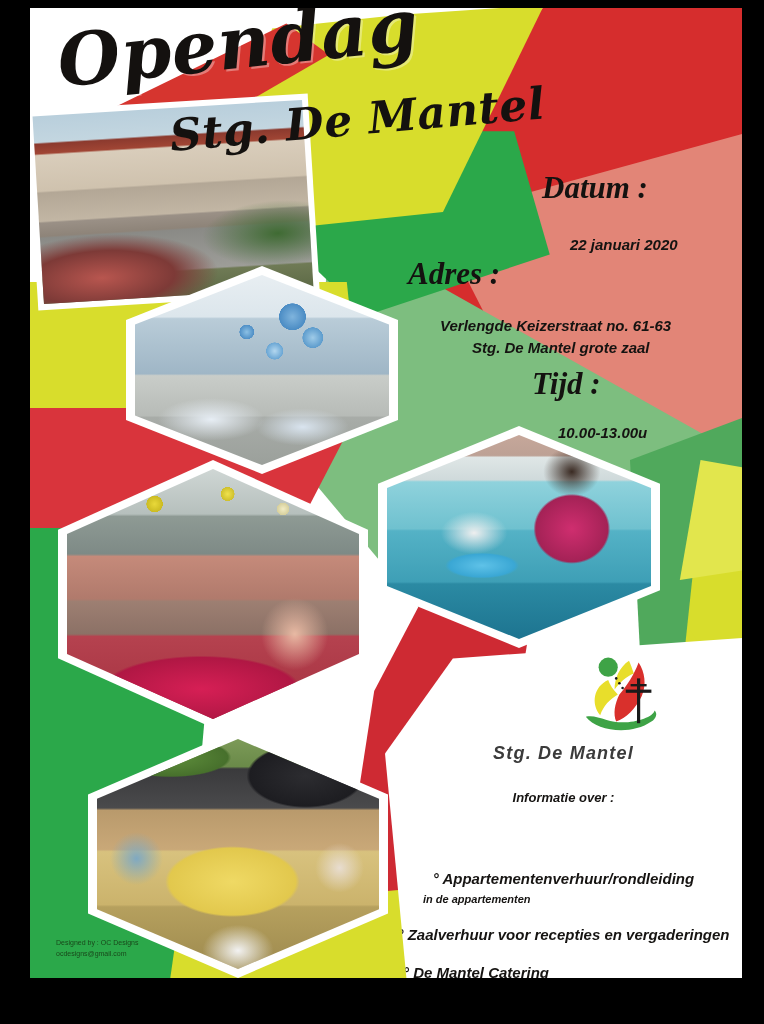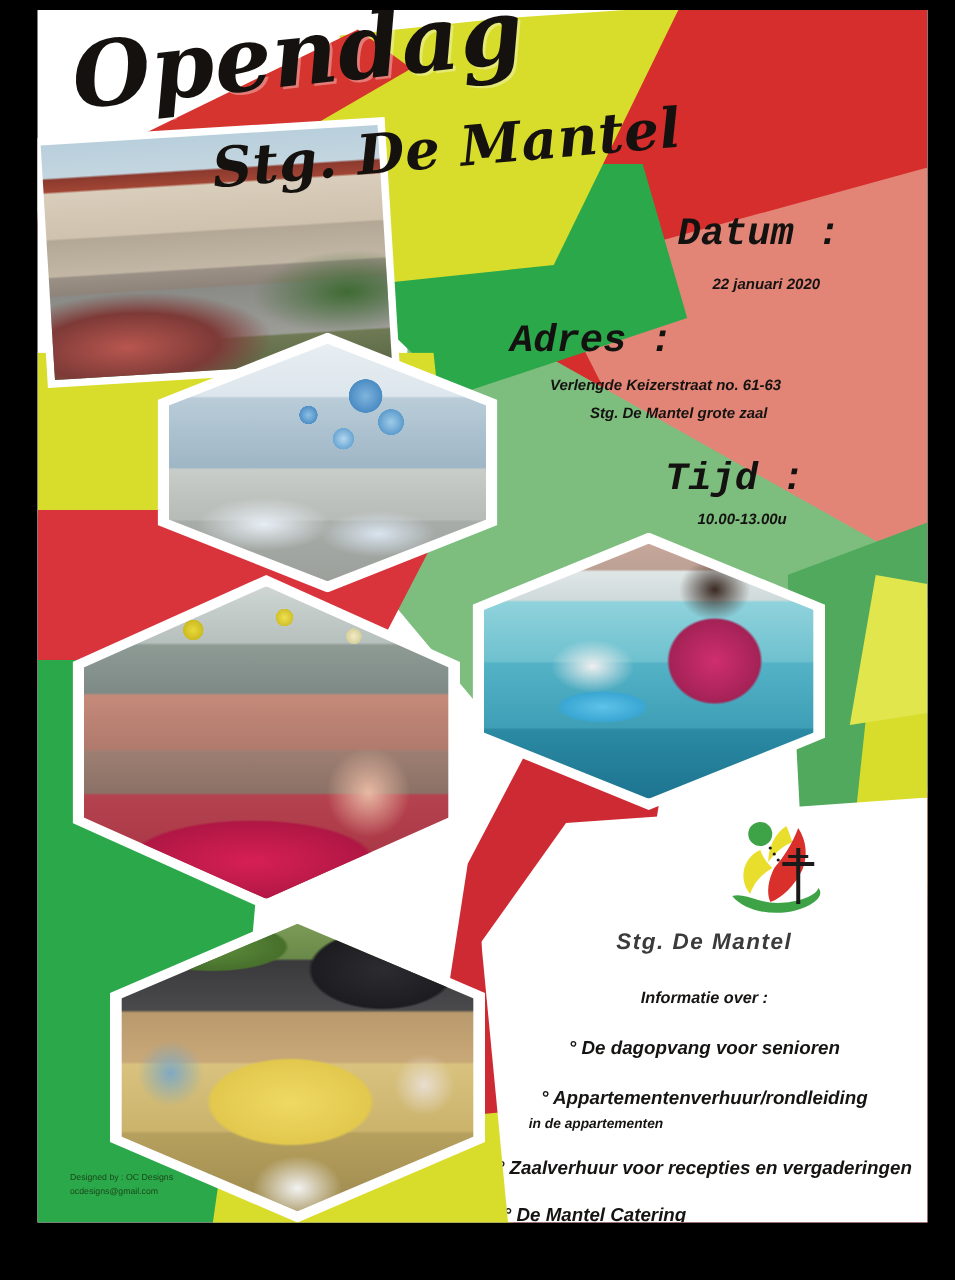--- a/index.html
+++ b/index.html
@@ -125,30 +125,30 @@
   }
   #title-subtitle{
     position:absolute;left:140px;top:106px;
     font-size:44px;line-height:1;
     transform:rotate(-5deg);transform-origin:left center;
   }
 
   
   .field-label{
     position:absolute;
-    font-family:Liberation Mono, monospace;
+    font-family:Liberation Serif, serif;
     font-weight:bold;font-style:italic;
     font-size:31px;color:#141210;white-space:nowrap;
   }
   .field-value{
     position:absolute;
     font-family:"Liberation Sans", sans-serif;
     font-weight:bold;font-style:italic;
-    font-size:12px;color:#151311;
-    white-space:nowrap;text-align:center;
+    font-size:15px;color:#151311;
+    white-space:nowrap;text-align:center;margin-top:16px;
   }
 
   
   #info-panel{
     position:absolute;left:355px;top:630px;width:357px;height:340px;
     background:#ffffff;
     -webkit-clip-path:polygon(19% 6%,100% 0%,100% 100%,6% 100%,0% 34%);
     clip-path:polygon(19% 6%,100% 0%,100% 100%,6% 100%,0% 34%);
   }
   .info-line{
@@ -309,21 +309,20 @@
           <circle cx="54" cy="38" r="1.6"></circle>
           <circle cx="58" cy="44" r="1.6"></circle>
           <circle cx="62" cy="50" r="1.6"></circle>
         </g>
       </svg>
 
       <div id="logo-caption">Stg. De Mantel</div>
 
       <div class="info-line" style="left:0;right:0;top:152px;text-align:center;font-size:13px;">Informatie over  :</div>
 
-      <div class="info-line" style="left:0;right:0;top:192px;text-align:center;font-size:15px;">° De dagopvang voor senioren</div>
 
       <div class="info-line" style="left:0;right:0;top:232px;text-align:center;font-size:15px;">° Appartementenverhuur/rondleiding</div>
       <div class="info-line" style="left:38px;top:255px;text-align:left;font-size:11px;">in de appartementen</div>
 
       <div class="info-line" style="left:0;right:0;top:288px;text-align:center;font-size:15px;">° Zaalverhuur voor recepties en vergaderingen</div>
 
       <div class="info-line" style="left:18px;top:326px;text-align:left;font-size:15px;">° De Mantel Catering</div>
     </div>
 
     <div class="shape" style="left:355px;top:626px;width:357px;height:344px;

